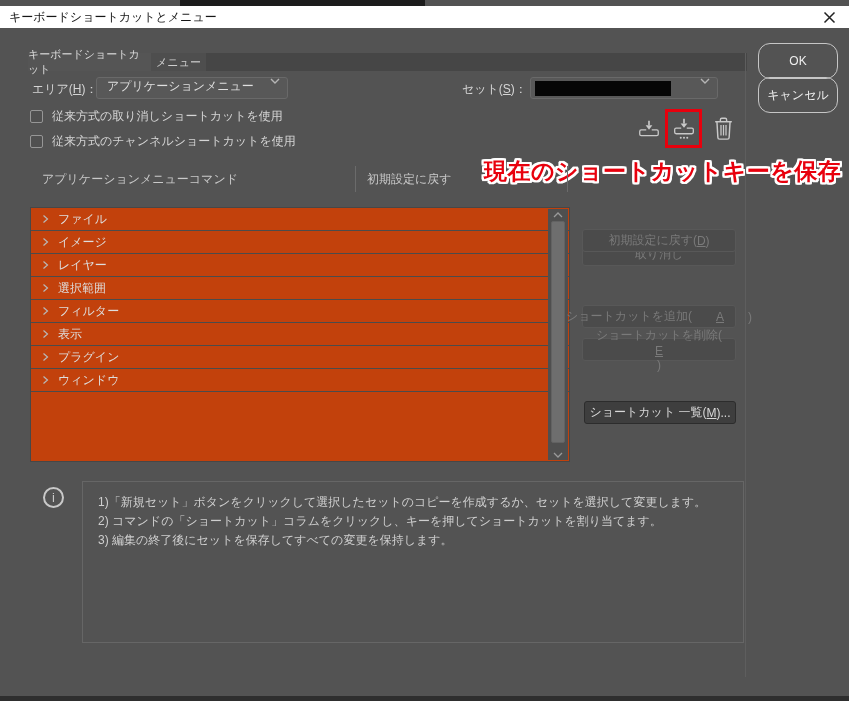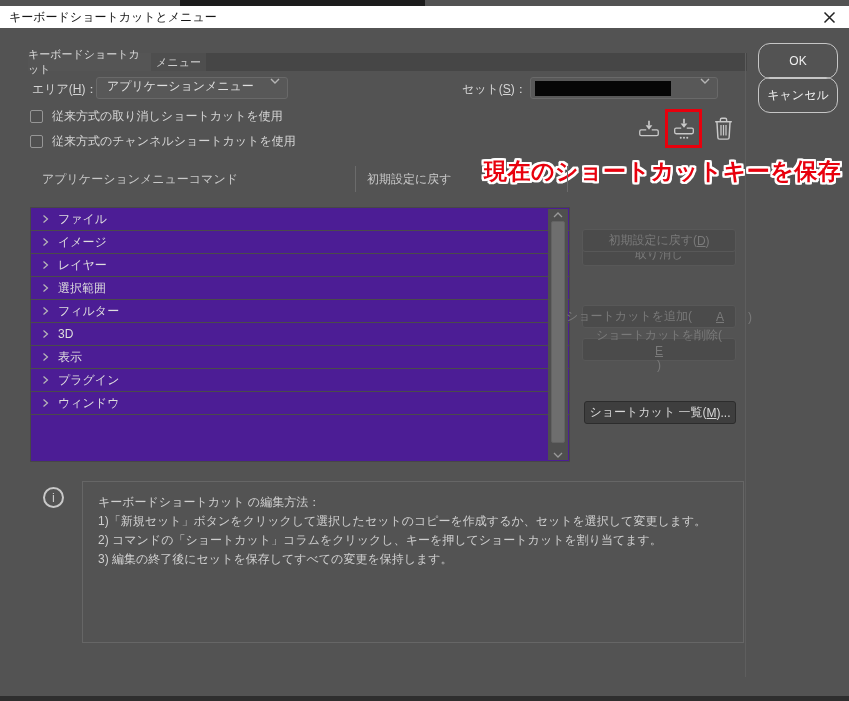--- a/index.html
+++ b/index.html
@@ -41,21 +41,21 @@
   
   .annotation { left:484px; top:156px; font-size:23px; font-weight:bold; color:#e8000d; white-space:nowrap; letter-spacing:0.5px;
     text-shadow:-2px -2px 0 #fff,2px -2px 0 #fff,-2px 2px 0 #fff,2px 2px 0 #fff,-2px 0 0 #fff,2px 0 0 #fff,0 -2px 0 #fff,0 2px 0 #fff,
       -1px -2px 0 #fff,1px -2px 0 #fff,-1px 2px 0 #fff,1px 2px 0 #fff,-2px -1px 0 #fff,2px -1px 0 #fff,-2px 1px 0 #fff,2px 1px 0 #fff; }
 
   
   .col-h { font-size:12px; color:#c9c9c9; }
   .vdiv { width:1px; background:#6b6b6b; }
 
   
-  .list { left:30px; top:207px; width:540px; height:255px; background:#4c1d95; border:1px solid #474747; }
+  .list { left:30px; top:207px; width:540px; height:255px; background:#c2410c; border:1px solid #474747; }
   .row { height:23px; border-bottom:1px solid #4b4b4b; display:flex; align-items:center; padding-left:11px; gap:9px; font-size:12px; color:#dedede; cursor:pointer; }
   .row:last-child { border-bottom:none; }
   .sbar { position:absolute; right:1px; top:1px; width:20px; height:251px; background:#4f4f4f; }
   .sbar-thumb { position:absolute; left:3px; top:12px; width:14px; height:222px; background:#6e6e6e; border:1px solid #626262; border-radius:2px; }
   .sbar-arrow { position:absolute; left:0; width:20px; height:11px; display:flex; align-items:center; justify-content:center; }
 
   
   .pbtn { left:582px; width:154px; height:23px; border-radius:3px; font-size:12px; display:flex; align-items:center; justify-content:center; white-space:nowrap; }
   .pbtn-disabled { background:#4b4b4b; border:1px solid #585858; color:#7a7a7a; }
   .pbtn-dark { background:#3e3e3e; border:1px solid #2c2c2c; color:#d8d8d8; cursor:pointer; }
@@ -188,26 +188,20 @@
       <svg width="7" height="10" viewBox="0 0 7 10">
         <path d="M1.5 1.5 L5.5 5 L1.5 8.5" stroke="#b8b8b8" stroke-width="1.2" fill="none"></path>
       </svg>
       <span>選択範囲</span>
     </div>
   <div class="row">
       <svg width="7" height="10" viewBox="0 0 7 10">
         <path d="M1.5 1.5 L5.5 5 L1.5 8.5" stroke="#b8b8b8" stroke-width="1.2" fill="none"></path>
       </svg>
       <span>フィルター</span>
-    </div>
-  <div class="row">
-      <svg width="7" height="10" viewBox="0 0 7 10">
-        <path d="M1.5 1.5 L5.5 5 L1.5 8.5" stroke="#b8b8b8" stroke-width="1.2" fill="none"></path>
-      </svg>
-      <span>3D</span>
     </div>
   <div class="row">
       <svg width="7" height="10" viewBox="0 0 7 10">
         <path d="M1.5 1.5 L5.5 5 L1.5 8.5" stroke="#b8b8b8" stroke-width="1.2" fill="none"></path>
       </svg>
       <span>表示</span>
     </div>
   <div class="row">
       <svg width="7" height="10" viewBox="0 0 7 10">
         <path d="M1.5 1.5 L5.5 5 L1.5 8.5" stroke="#b8b8b8" stroke-width="1.2" fill="none"></path>
@@ -260,17 +254,16 @@
     <span>)...</span>
   </div>
 
 <div class="abs panel-vline"></div>
 
 <div class="abs pill" style="top:43px;">OK</div>
 <div class="abs pill" style="top:77px;">キャンセル</div>
 
 <div class="abs info-icon">i</div>
 <div class="abs info-box">
-  <div class="info-line">キーボードショートカット の編集方法：</div>
   <div class="info-line">1)「新規セット」ボタンをクリックして選択したセットのコピーを作成するか、セットを選択して変更します。</div>
   <div class="info-line">2) コマンドの「ショートカット」コラムをクリックし、キーを押してショートカットを割り当てます。</div>
   <div class="info-line">3) 編集の終了後にセットを保存してすべての変更を保持します。</div>
 </div>
 
 </body></html>

